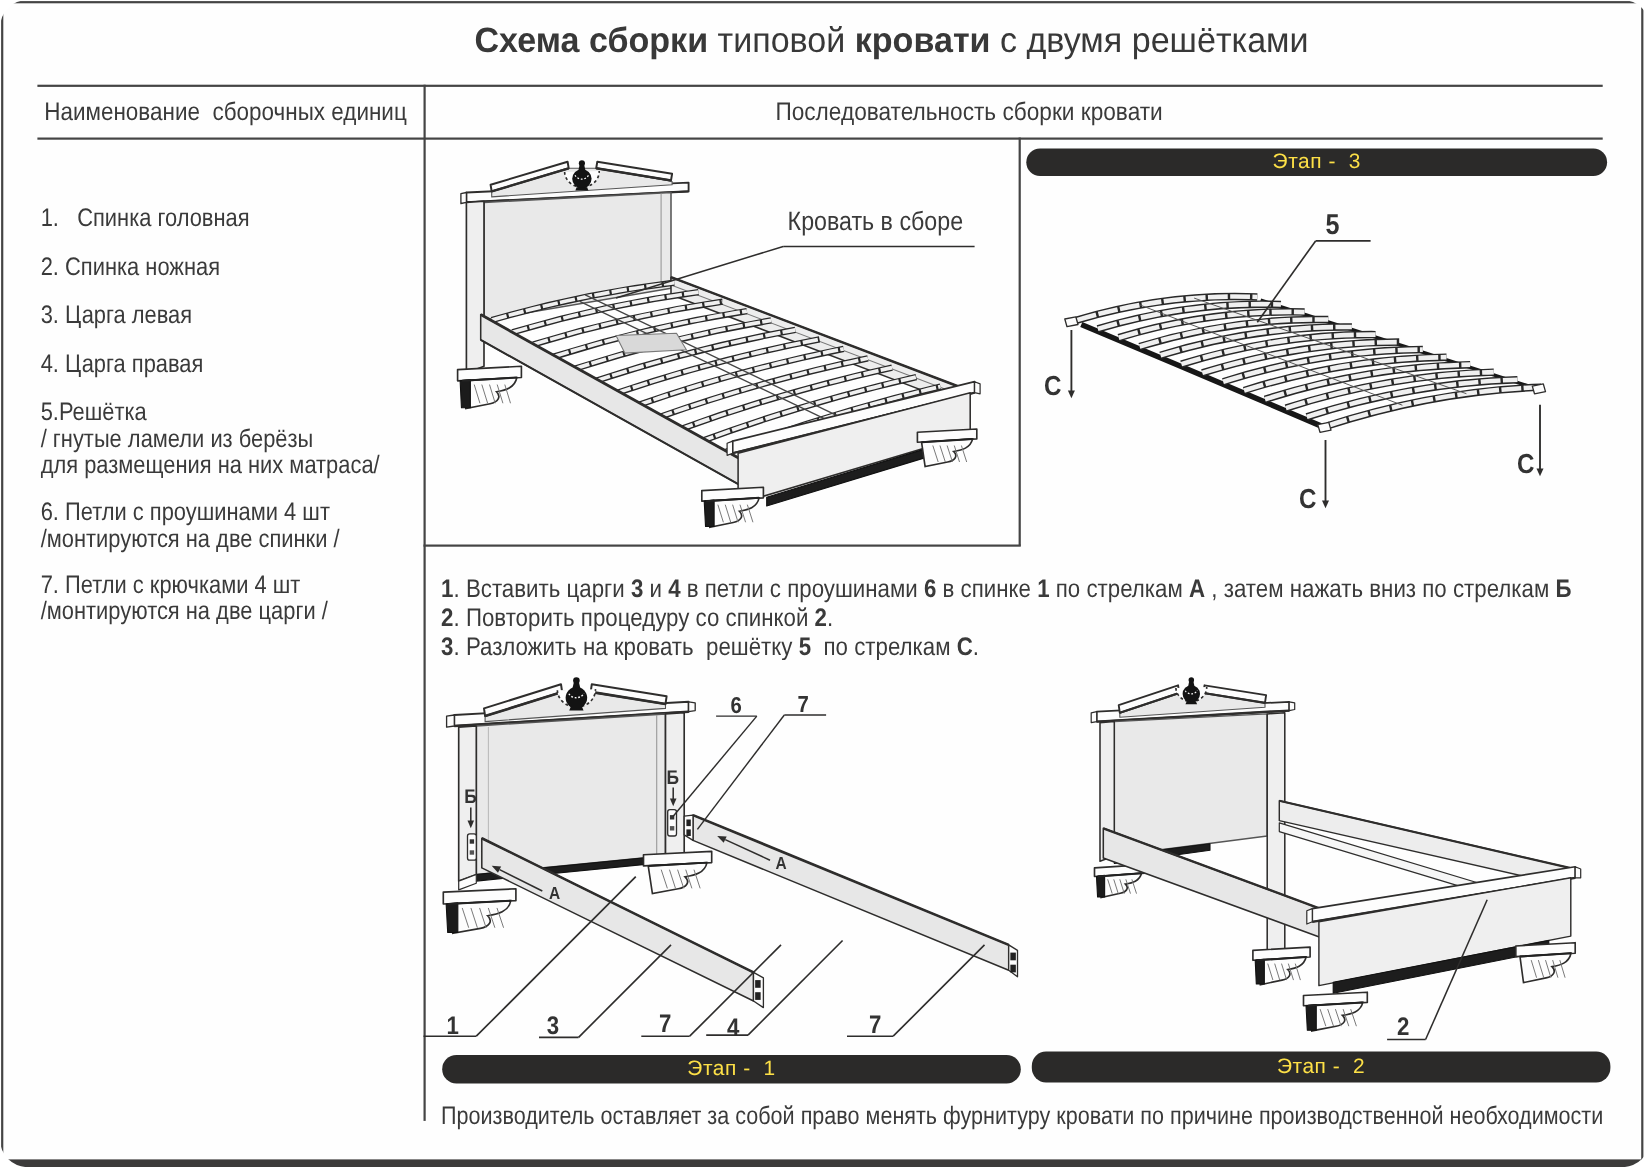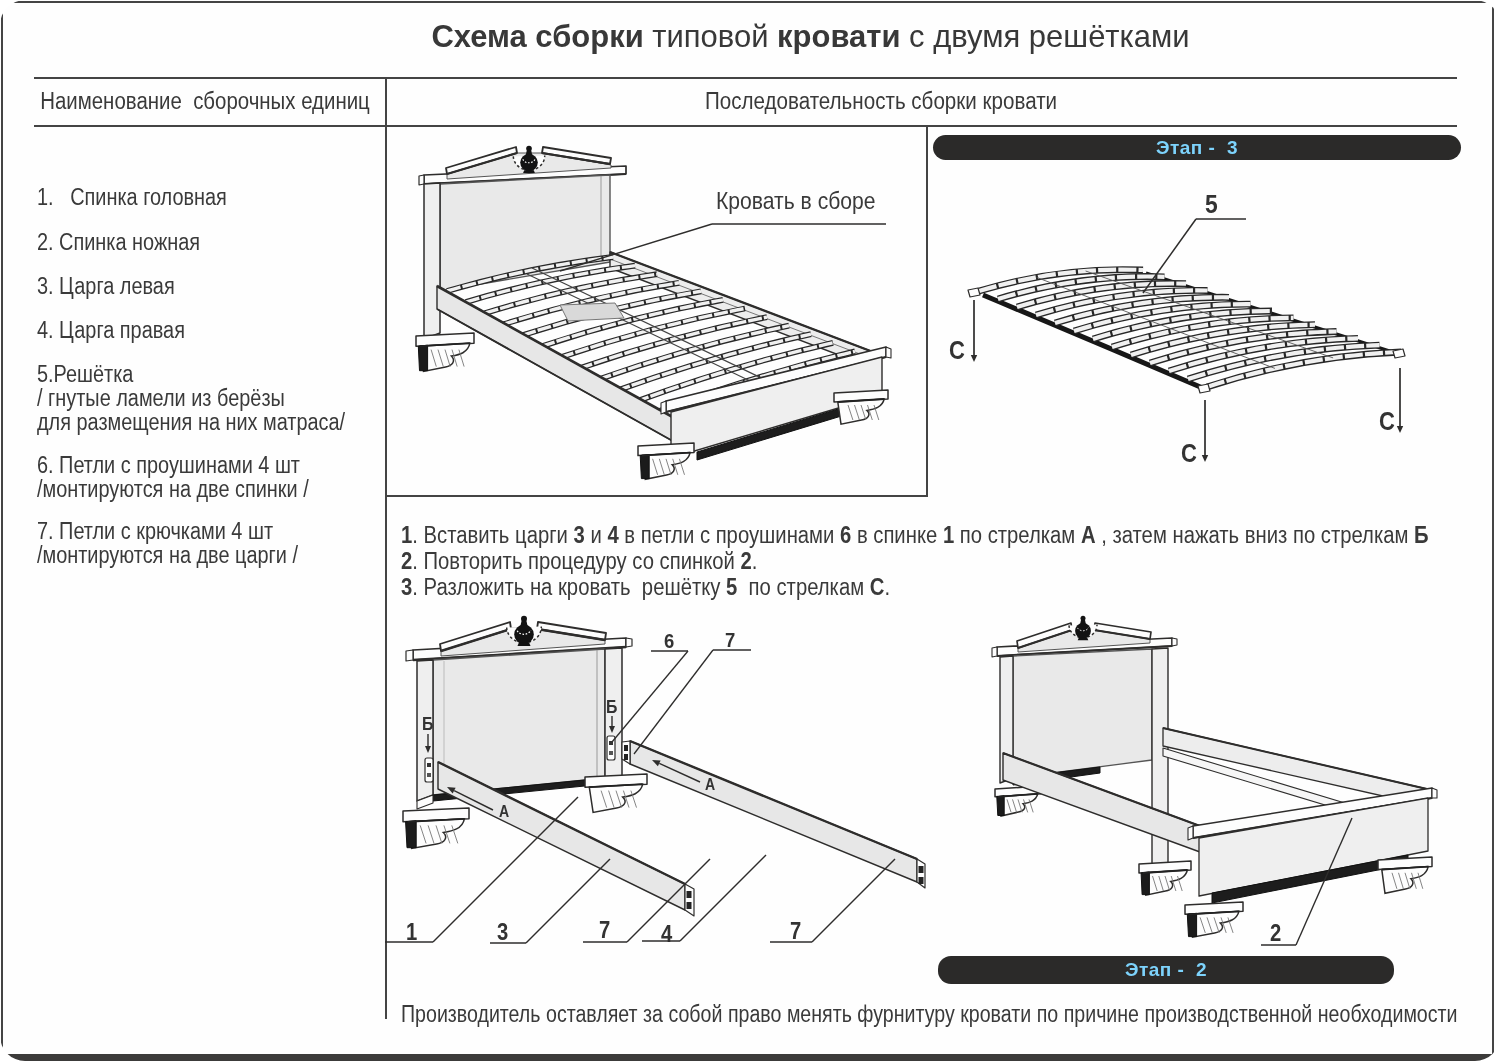--- a/index.html
+++ b/index.html
@@ -1,22 +1,22 @@
 <!DOCTYPE html>
 <html><head>
 <meta charset="utf-8">
 <style>
 html,body{margin:0;padding:0;background:#fff;}
 #page{position:relative;width:1500px;height:1061px;background:#fefefe;overflow:hidden;
   font-family:"Liberation Sans", sans-serif;color:#383838;border-radius:25px;}
 .abs{position:absolute;}
 .hline{position:absolute;background:#444;height:2px;}
 .vline{position:absolute;background:#444;width:2px;}
-.pill{position:absolute;background:#2b2a29;border-radius:13px;color:#7dd3fc;
-  text-align:center;font-weight:bold;font-size:19px;letter-spacing:0.5px;}
+.pill{position:absolute;background:#2b2a29;border-radius:13px;color:#fde047;
+  text-align:center;font-weight:normal;font-size:19px;letter-spacing:0.5px;}
 .ctxt{color:#3a3a3a;}
 svg{position:absolute;overflow:visible;}
 </style>
 </head>
 <body>
 <div id="page">
   <div class="hline" style="left:0;top:1px;width:1500px;"></div>
   <div class="vline" style="left:1px;top:1px;height:1056px;"></div>
   <div class="vline" style="left:1492px;top:1px;height:1056px;"></div>
   <div class="abs" style="left:0;top:1054px;width:1500px;height:7px;background:#3c3b3a;"></div>
@@ -38,21 +38,22 @@
     <div>1.&nbsp;&nbsp;&nbsp;Спинка головная</div>
     <div style="margin-top:21px;">2. Спинка ножная</div>
     <div style="margin-top:20px;">3. Царга левая</div>
     <div style="margin-top:20px;">4. Царга правая</div>
     <div style="margin-top:20px;">5.Решётка<br>/ гнутые ламели из берёзы<br>для размещения на них матраса/</div>
     <div style="margin-top:19px;">6. Петли с проушинами 4 шт<br>/монтируются на две спинки /</div>
     <div style="margin-top:18px;">7. Петли с крючками 4 шт<br>/монтируются на две царги /</div>
   </div>
 
   <div class="pill" style="left:933px;top:135px;width:528px;height:25px;line-height:25px;">Этап -&nbsp; 3</div>
-  <div class="pill" style="left:938px;top:956px;width:456px;height:28px;line-height:28px;">Этап -&nbsp; 2</div>
+  <div class="pill" style="left:402px;top:959px;width:526px;height:26px;line-height:26px;">Этап -&nbsp; 1</div>
+  <div class="pill" style="left:938px;top:956px;width:526px;height:28px;line-height:28px;">Этап -&nbsp; 2</div>
 
   <div class="abs ctxt" style="left:401px;top:522px;font-size:23px;line-height:26px;white-space:nowrap;transform:scaleX(0.881);transform-origin:0 0;">
     <div><b>1</b>. Вставить царги <b>3</b> и <b>4</b> в петли с проушинами <b>6</b> в спинке <b>1</b> по стрелкам <b>А</b> , затем нажать вниз по стрелкам <b>Б</b></div>
     <div><b>2</b>. Повторить процедуру со спинкой <b>2</b>.</div>
     <div><b>3</b>. Разложить на кровать&nbsp; решётку <b>5</b>&nbsp; по стрелкам <b>С</b>.</div>
   </div>
 
   <div class="abs ctxt" style="left:401px;top:1001px;width:1240px;font-size:23px;text-align:justify;text-align-last:justify;white-space:nowrap;transform:scaleX(0.852);transform-origin:0 0;">Производитель оставляет за собой право менять фурнитуру кровати по причине производственной необходимости</div>
 
   <svg width="1500" height="1061" viewBox="0 0 1500 1061" style="left:0;top:0;">

